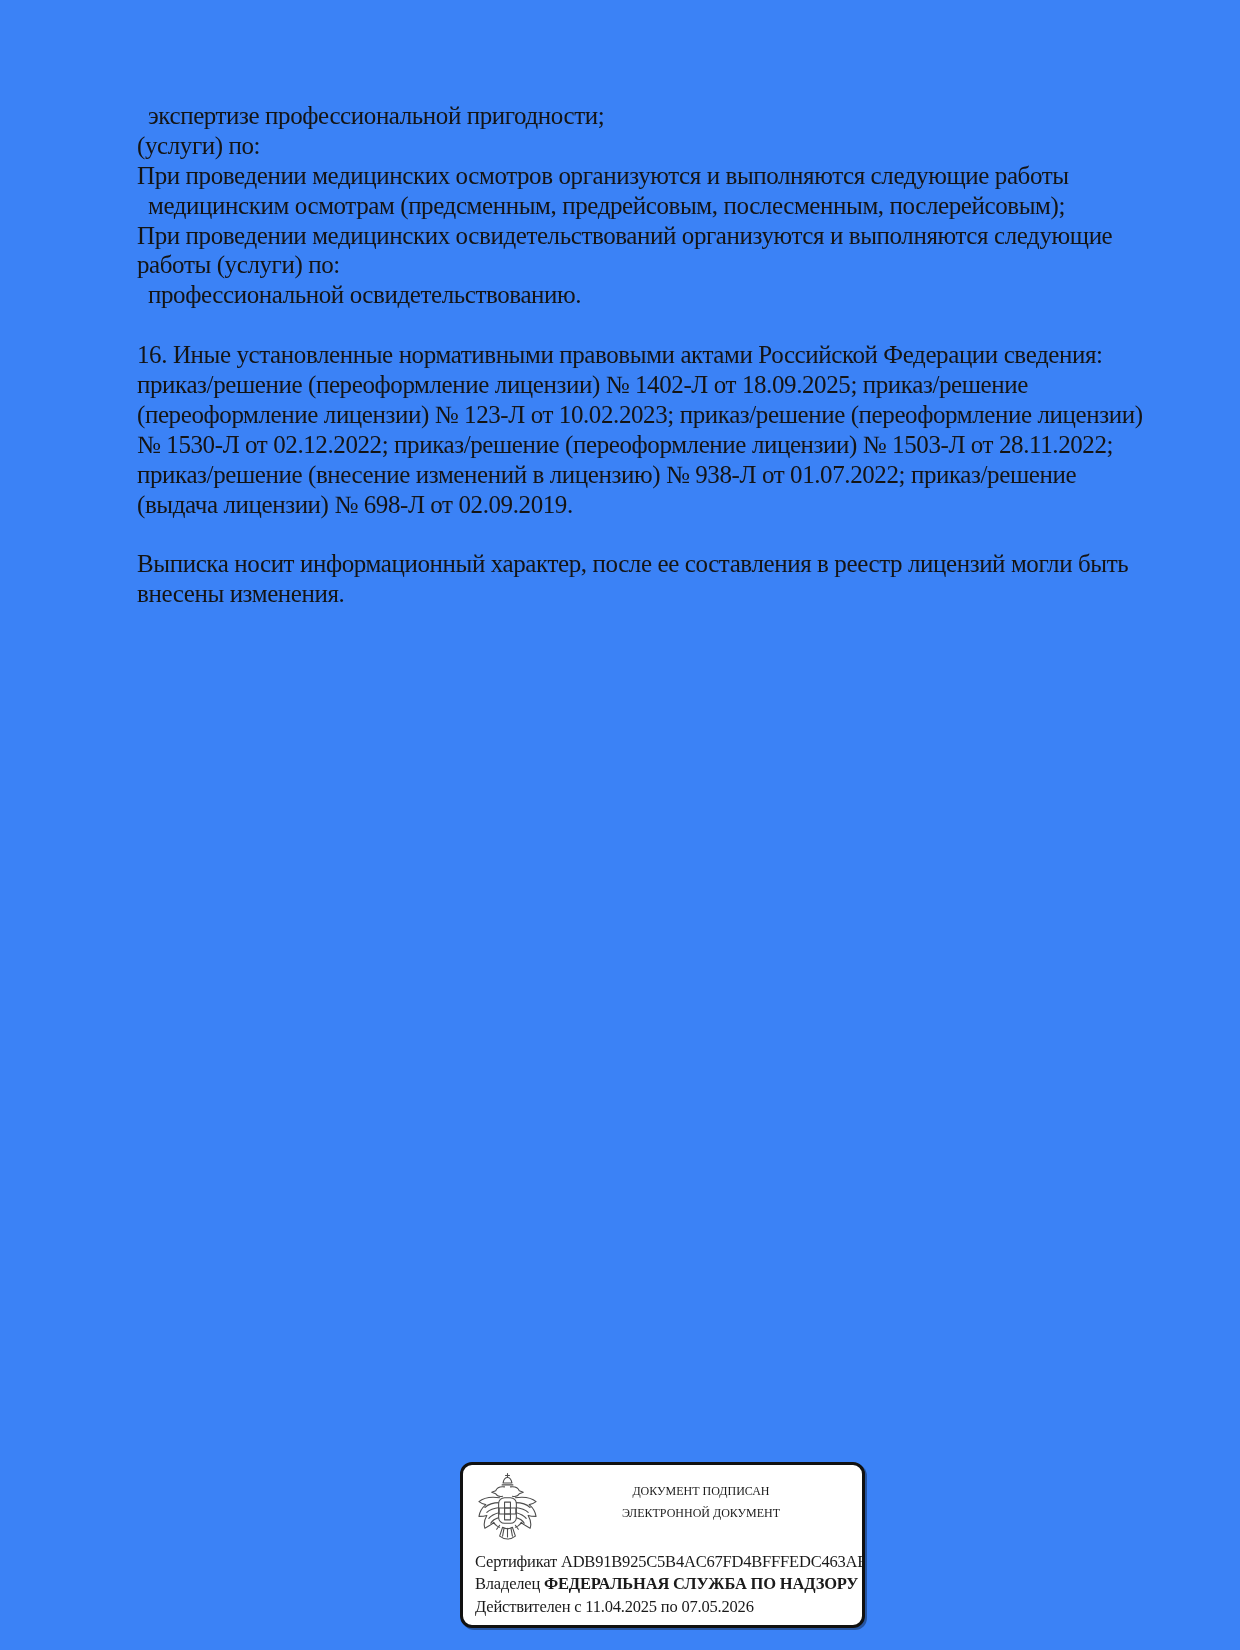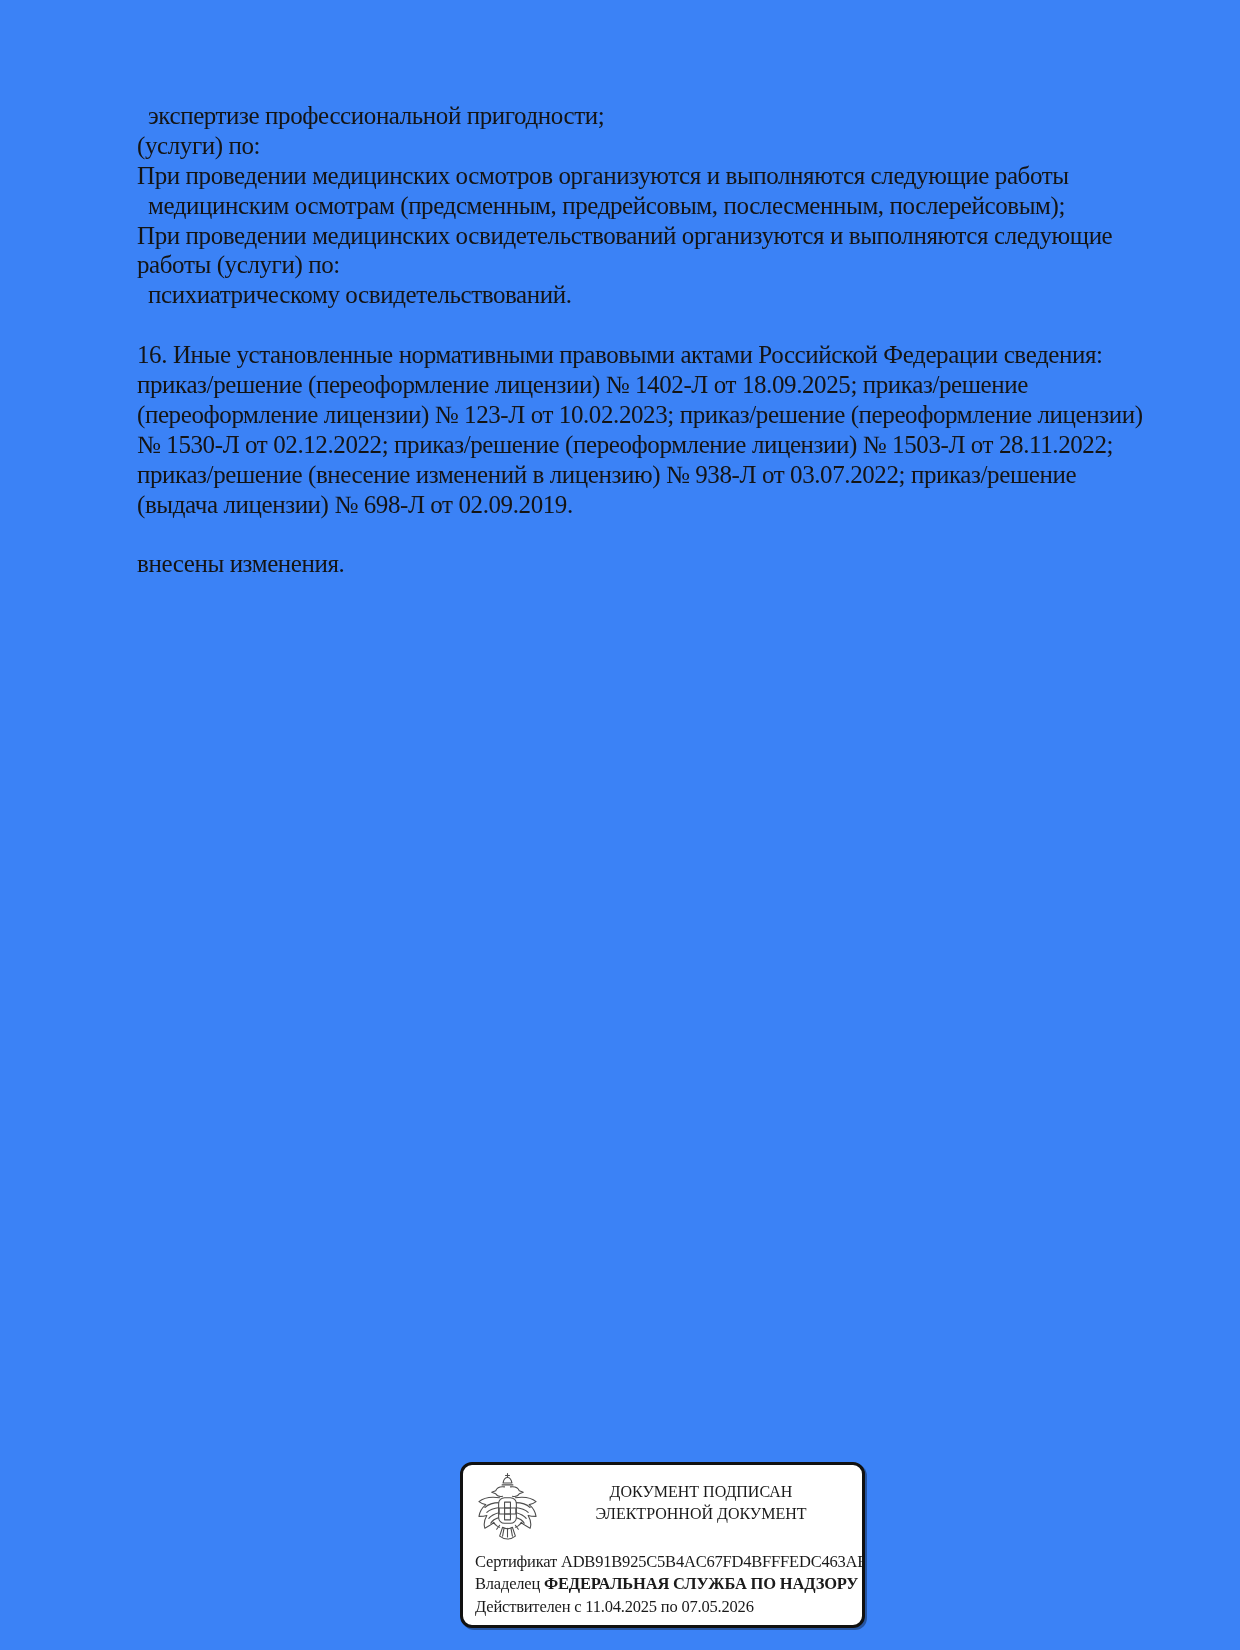--- a/index.html
+++ b/index.html
@@ -54,21 +54,21 @@
     top: 7px;
     width: 63px;
     height: 77px;
   }
   .stamp-title {
     position: absolute;
     left: 84px;
     top: 16px;
     width: 308px;
     text-align: center;
-    font-size: 16px;
+    font-size: 12px;
     line-height: 21.8px;
     color: #1a1a1a;
     white-space: nowrap;
   }
   .stamp-info {
     position: absolute;
     left: 12px;
     top: 86px;
     width: 387px;
     font-size: 16.5px;
@@ -90,34 +90,35 @@
 
   <div class="doc-text">
 
     <div class="para">
       <div class="line ind">экспертизе профессиональной пригодности;</div>
       <div class="line">(услуги) по:</div>
       <div class="line">При проведении медицинских осмотров организуются и выполняются следующие работы</div>
       <div class="line ind">медицинским осмотрам (предсменным, предрейсовым, послесменным, послерейсовым);</div>
       <div class="line">При проведении медицинских освидетельствований организуются и выполняются следующие</div>
       <div class="line">работы (услуги) по:</div>
-      <div class="line ind">психиатрическому освидетельствований.</div>
+      <div class="line ind">профессиональной освидетельствованию.</div>
     </div>
 
 
     <div class="para">
       <div class="line">16. Иные установленные нормативными правовыми актами Российской Федерации сведения:</div>
       <div class="line">приказ/решение (переоформление лицензии) № 1402-Л от 18.09.2025; приказ/решение</div>
       <div class="line">(переоформление лицензии) № 123-Л от 10.02.2023; приказ/решение (переоформление лицензии)</div>
       <div class="line">№ 1530-Л от 02.12.2022; приказ/решение (переоформление лицензии) № 1503-Л от 28.11.2022;</div>
-      <div class="line">приказ/решение (внесение изменений в лицензию) № 938-Л от 03.07.2022; приказ/решение</div>
+      <div class="line">приказ/решение (внесение изменений в лицензию) № 938-Л от 01.07.2022; приказ/решение</div>
       <div class="line">(выдача лицензии) № 698-Л от 02.09.2019.</div>
     </div>
 
     <div class="para">
+      <div class="line">Выписка носит информационный характер, после ее составления в реестр лицензий могли быть</div>
       <div class="line">внесены изменения.</div>
     </div>
 
   </div>
 
   <div class="stamp">
 
     <svg class="stamp-emblem" viewBox="0 0 64 78" xmlns="http://www.w3.org/2000/svg" aria-hidden="true">
       <g fill="none" stroke="#4d4d4d" stroke-width="1.1" stroke-linejoin="round" stroke-linecap="round">
         <path d="M32 1.5 v4 M30 3.5 h4"></path>

